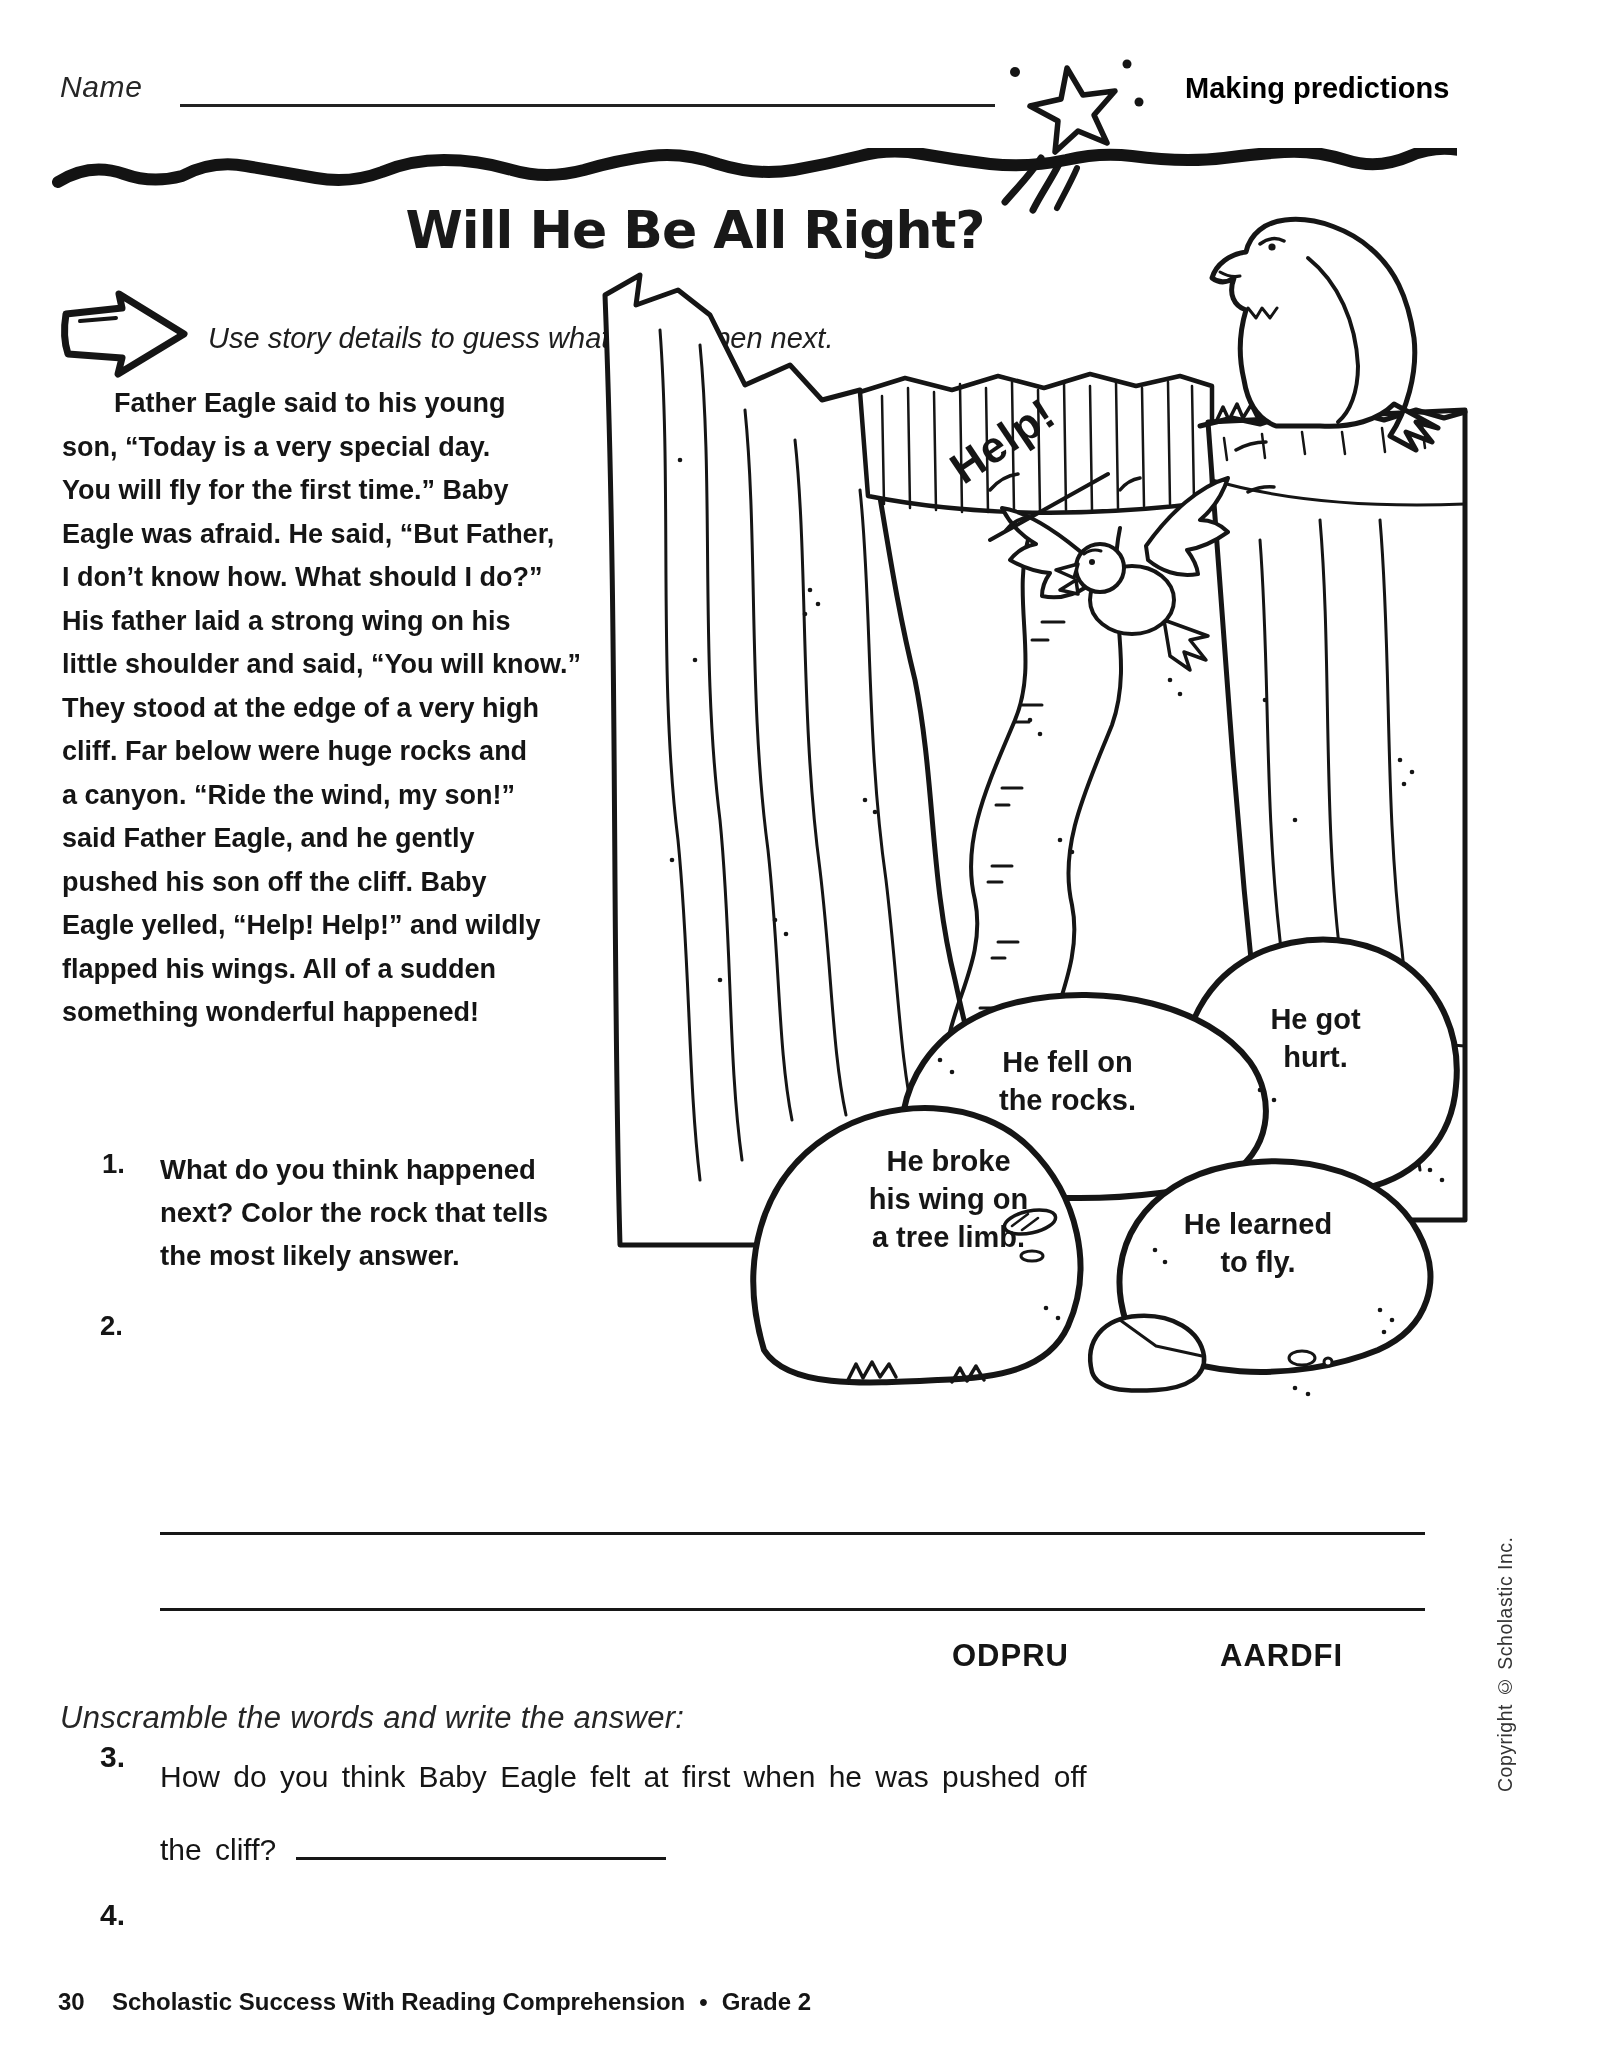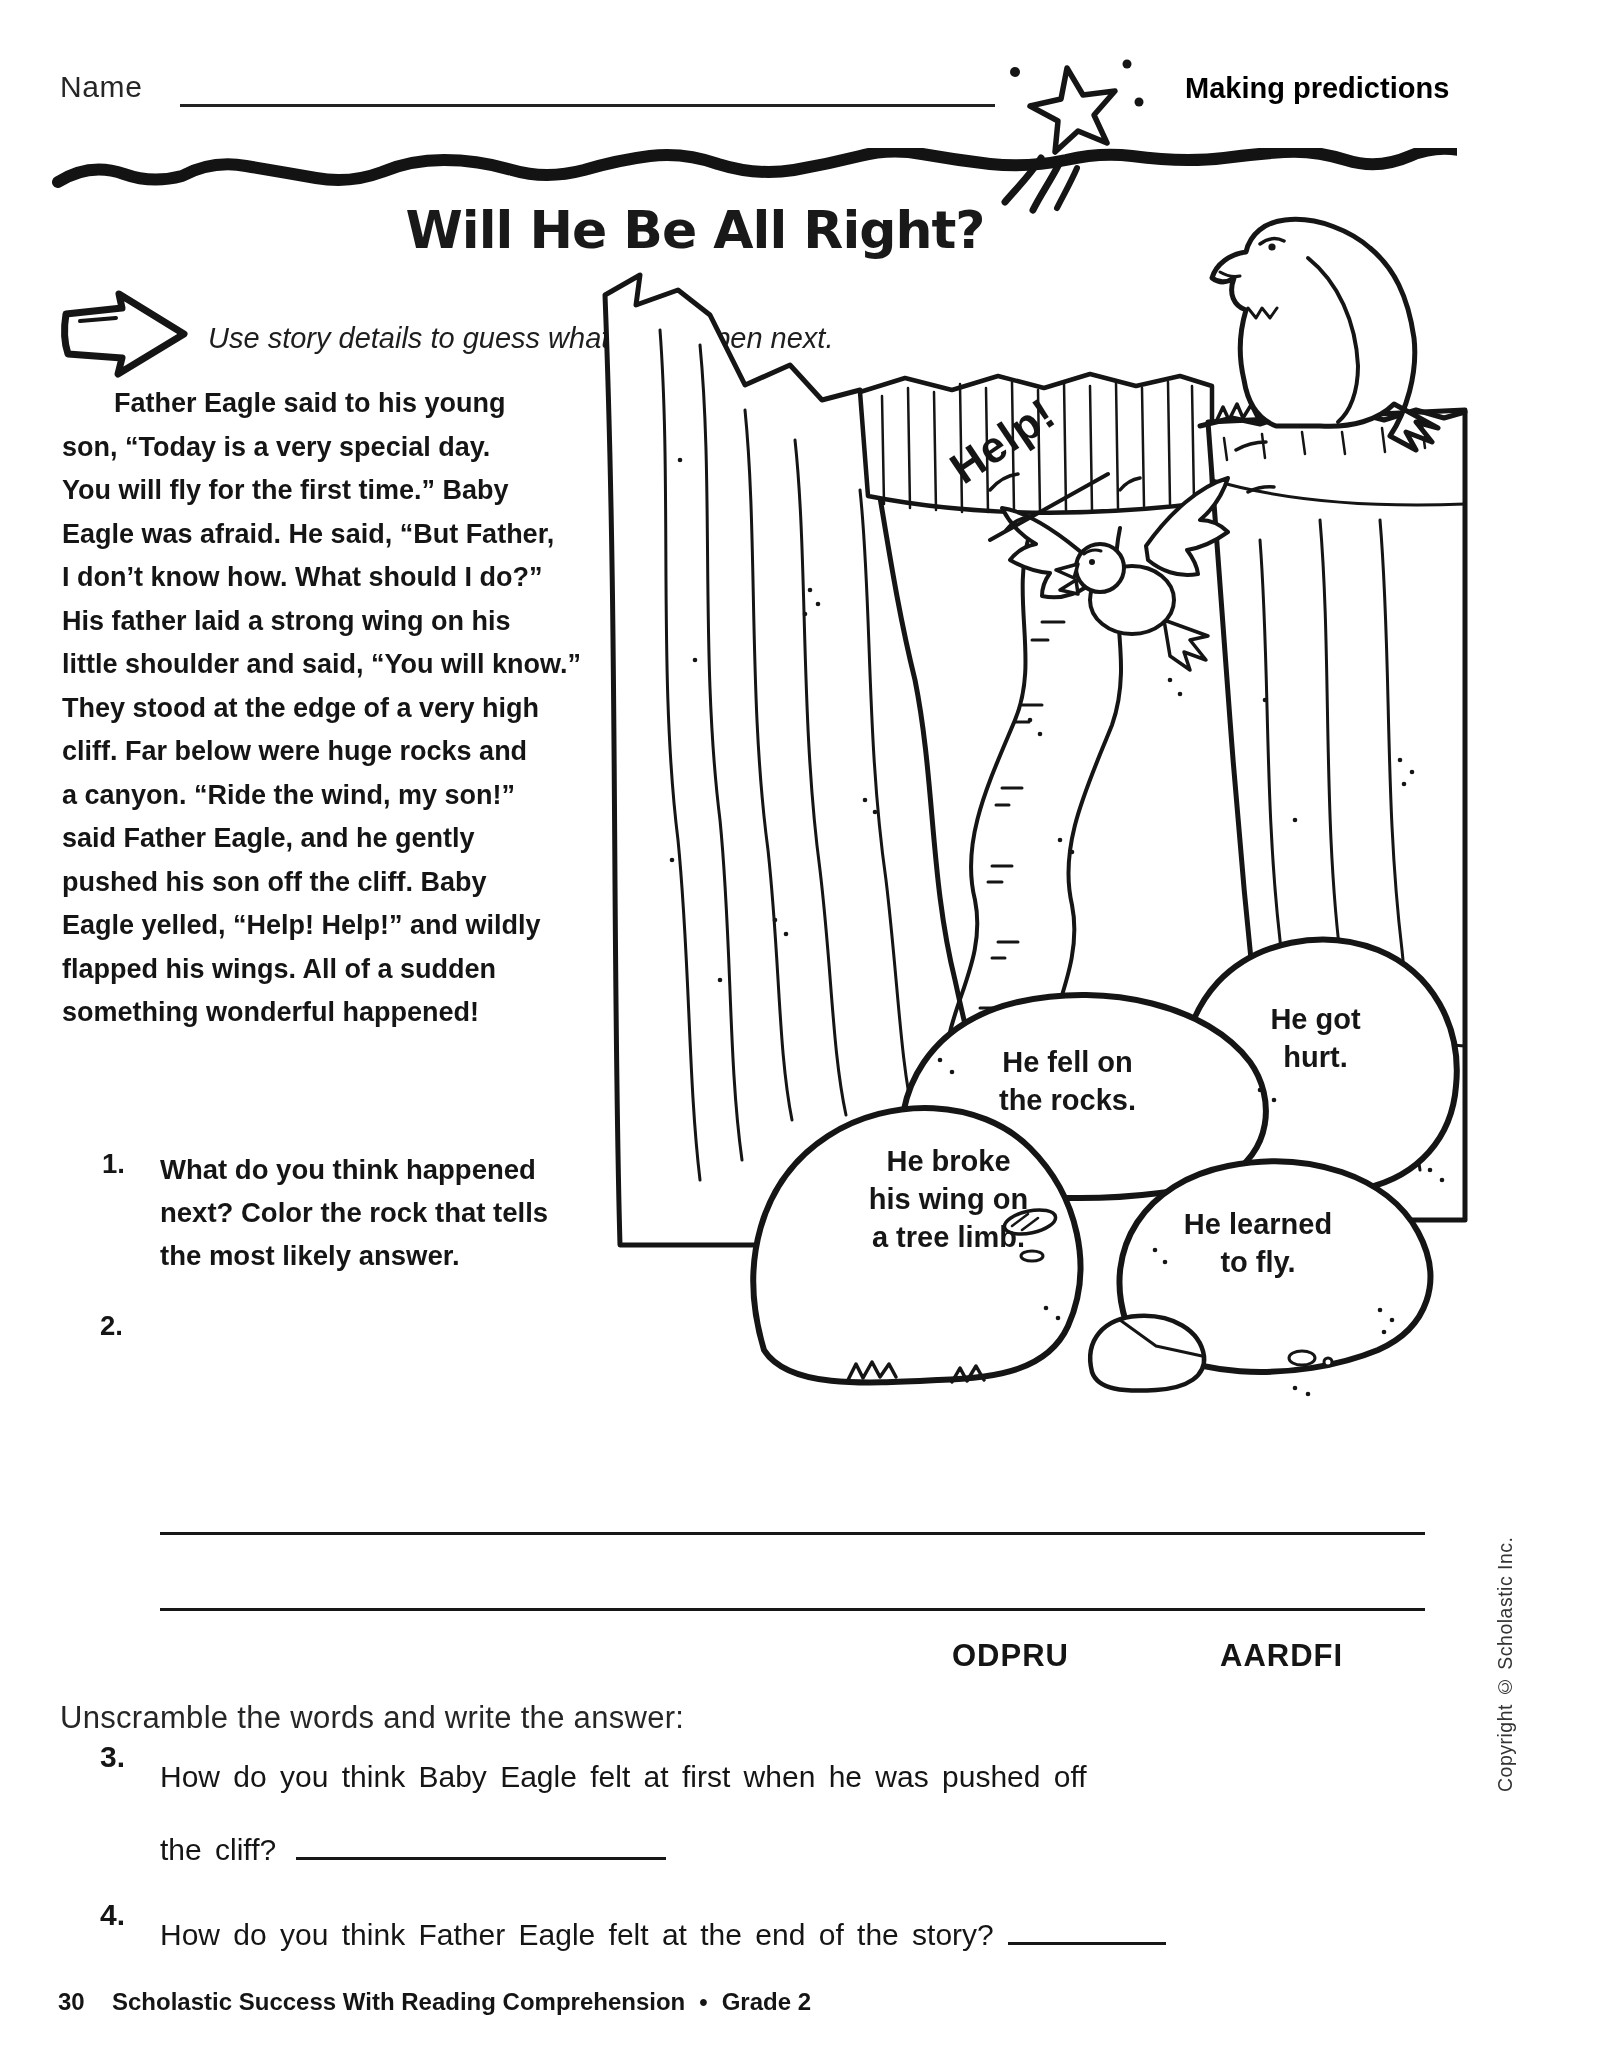--- a/index.html
+++ b/index.html
@@ -1,20 +1,20 @@
 <!DOCTYPE html>
 <html><head>
 <meta charset="utf-8">
 <style>
   html,body{margin:0;padding:0;background:#fff;}
   .page{position:relative;width:1600px;height:2071px;background:#fff;overflow:hidden;
         font-family:"Liberation Sans",sans-serif;color:#151515;}
   .abs{position:absolute;}
   .bold-sans{font-family:"Liberation Sans",sans-serif;font-weight:bold;color:#000000;}
-  .light-sans{font-family:"Liberation Sans",sans-serif;font-weight:400;color:#262626;}
+  .light-sans{font-family:"Liberation Sans",sans-serif;font-weight:400;color:#262626;font-style:italic;}
   .prewrap{white-space:pre-line;}
 
   #name-label{left:60px;top:70px;font-size:30px;letter-spacing:.6px;}
   #name-line{left:180px;top:72px;width:815px;height:32px;border-bottom:3px solid #222;}
   #topic-label{left:1185px;top:72px;font-size:29px;}
 
   #star-icon{left:985px;top:42px;}
   #divider-svg{left:52px;top:148px;}
 
   #page-title{left:170px;top:200px;width:1050px;margin:0;text-align:center;
@@ -274,20 +274,19 @@
 
   <span id="unscramble-prompt" class="abs light-sans">Unscramble the words and write the answer:</span>
   <span id="word-0" class="abs scramble-word">ODPRU</span>
   <span id="word-1" class="abs scramble-word">AARDFI</span>
 
   <div id="q3-number" class="abs">3.</div>
   <div id="q3-block" class="abs qbig"><span class="prewrap">How do you think Baby Eagle felt at first when he was pushed off
 the cliff?</span><span id="q3-blank" class="answer-blank"></span></div>
 
   <div id="q4-number" class="abs">4.</div>
-  <div id="q4-block" class="abs qbig"><span class="prewrap">How do you think Father Eagle felt at the end of the story?</span><span id="q4-blank" class="answer-blank"></span></div>
 
   <div id="footer-page-number" class="abs">30</div>
   <div id="footer-book-title" class="abs"><span>Scholastic Success With Reading Comprehension</span><span class="sep">•</span><span>Grade 2</span></div>
 
   <div id="copyright-vertical" class="abs">Copyright © Scholastic Inc.</div>
 
 </div>
 
 </body></html>

